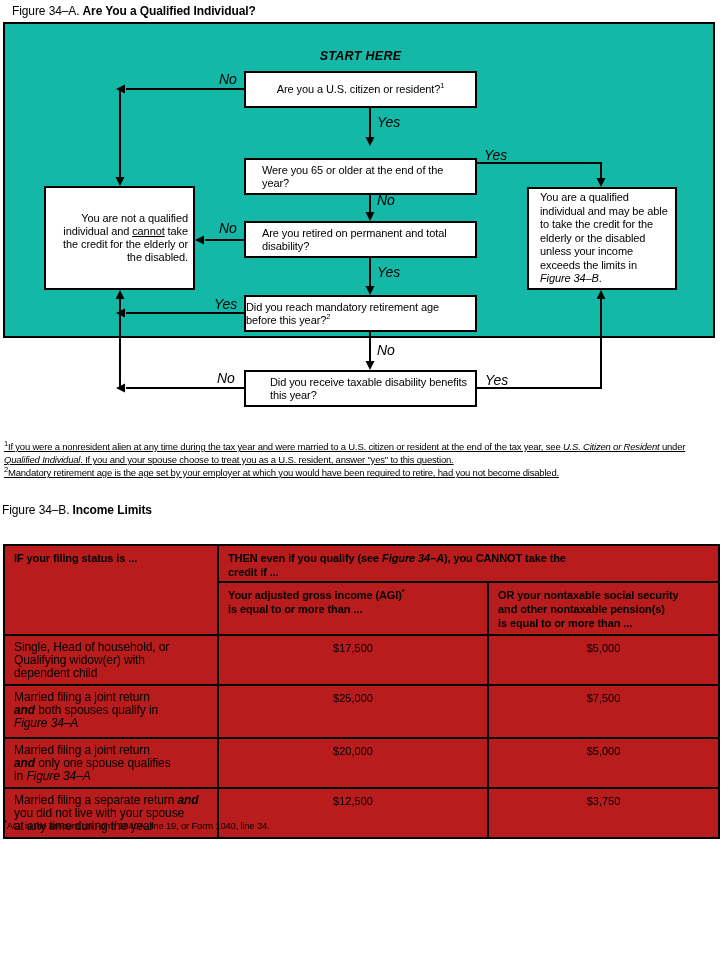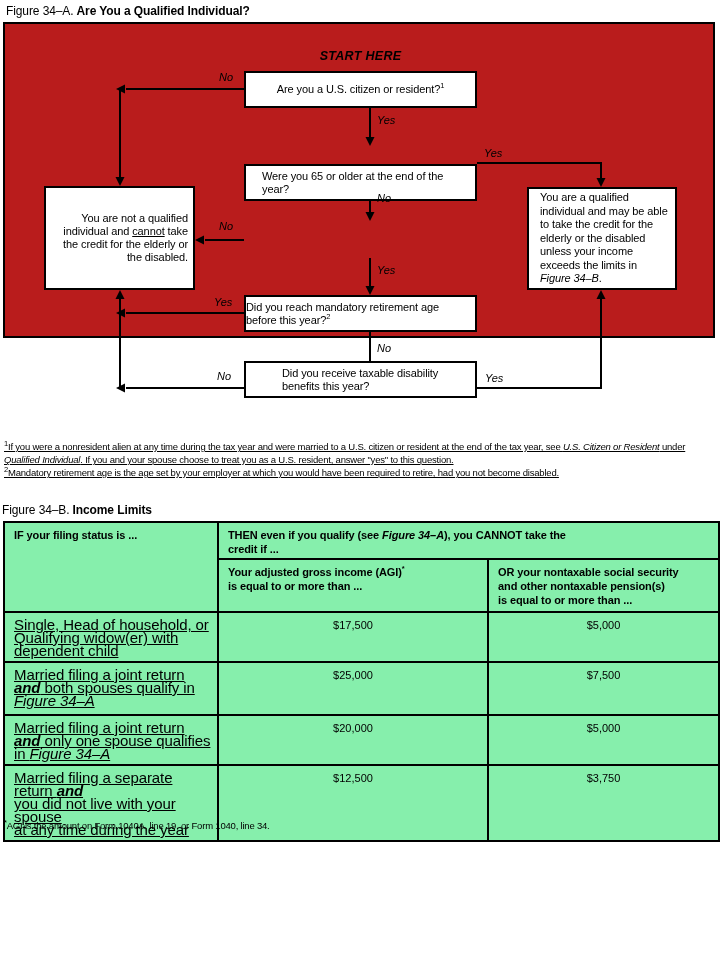--- a/index.html
+++ b/index.html
@@ -10,102 +10,102 @@
   }
   .abs { position:absolute; }
 
   
   .fig-title { font-size:12px; letter-spacing:-0.1px; }
   .fig-title .bold { font-weight:bold; margin-left:3px; }
 
   
   .flowchart {
     left:3px; top:22px; width:712px; height:316px;
-    border:2px solid #000; box-sizing:border-box; background:#b91c1c;
+    border:2px solid #000; box-sizing:border-box; background:#14b8a6;
   }
   .fc-inner { position:absolute; left:0; top:0; width:708px; height:403px; }
   svg.arrows { position:absolute; left:0; top:0; }
   .start-here {
     position:absolute; left:239px; top:25px; width:233px;
     text-align:center; font-weight:bold; font-style:italic;
     font-size:12.5px; letter-spacing:0.3px;
   }
   .fbox {
     position:absolute; border:2px solid #000; box-sizing:border-box;
     display:flex; align-items:center; background:#fff;
     font-size:11px; line-height:13px; letter-spacing:-0.1px;
   }
   .qbox { left:239px; width:233px; height:37px; padding:0 8px 0 16px; }
   #box-citizen   { top:47px;  justify-content:center; padding:0 6px; }
-  #box-age65     { top:140px; }
+  #box-age65     { top:134px; }
   #box-retired   { top:197px; }
   #box-mandatory { top:271px; padding-left:0; }
-  #box-benefits  { top:337px; padding-left:36px; }
+  #box-benefits  { top:346px; padding-left:24px; }
   #box-notqualified {
     left:39px; top:162px; width:151px; height:104px;
     padding:0 5px 0 16px;
     text-align:right;
   }
   #box-qualified {
     left:522px; top:163px; width:150px; height:103px;
     padding:0 5px 0 11px; line-height:13.5px;align-items:center;
   }
-  .lbl { position:absolute; font-style:italic; font-size:11px; }
+  .lbl { position:absolute; font-style:italic; font-size:14px; }
   sup { font-size:7.5px; vertical-align:super; line-height:0; }
 
   
   .seg-i  { font-style:italic; }
   .seg-bi { font-weight:bold; font-style:italic; }
   .seg-u  { text-decoration:underline; }
 
   
   .footnotes-a {
     left:4px; top:440px; width:713px;
     font-size:9.5px; line-height:13px; letter-spacing:-0.2px;
   }
   .footnotes-a p { margin:0;text-decoration:underline; }
 
   
   table.income {
-    position:absolute; left:3px; top:521px;
-    border-collapse:collapse; table-layout:fixed; background:#86efac;
+    position:absolute; left:3px; top:544px;
+    border-collapse:collapse; table-layout:fixed; background:#b91c1c;
   }
   table.income th, table.income td {
     border:2px solid #000; box-sizing:border-box;
     white-space:pre-line; overflow:hidden;
   }
   table.income th {
     font-size:11px; font-weight:bold; text-align:left;
     vertical-align:top; padding:5px 8px 2px 9px; line-height:14px;
     letter-spacing:-0.1px;
   }
   th.filing-status { padding-top:22px; }
   td.status-cell {
-    font-size:15px; vertical-align:top;
-    padding:5px 6px 4px 9px; line-height:13px; letter-spacing:-0.1px;text-decoration:underline;
+    font-size:12px; vertical-align:top;
+    padding:5px 6px 4px 9px; line-height:13px; letter-spacing:-0.1px;
   }
   td.value-cell {
     font-size:11px; text-align:center; vertical-align:top; padding-top:6px;
   }
   tr.hrow1 { height:37px; }
   tr.hrow2 { height:53px; }
   tr.brow1 { height:47px; }
   tr.brow2 { height:53px; }
   tr.brow3 { height:50px; }
   tr.brow4 { height:49px; }
 
   .footnote-b {
     left:4px; top:819px; width:713px;
     font-size:9.5px; line-height:13px; letter-spacing:-0.2px;
   }
 </style>
 </head>
 <body>
 
-<div class="abs fig-title" style="left:6px; top:4px;">
+<div class="abs fig-title" style="left:12px; top:4px;">
   <span>Figure 34–A.</span><span class="bold">Are You a Qualified Individual?</span>
 </div>
 
 <div class="abs flowchart">
   <div class="fc-inner">
 
     <svg class="arrows" width="708" height="403" viewBox="0 0 708 403">
       <g stroke="#000" stroke-width="2" fill="#000">
 
         <g>
@@ -167,20 +167,23 @@
       </g>
     </svg>
 
     <div class="start-here">START HERE</div>
 
     <div class="fbox qbox" id="box-citizen">
       <span style="white-space: pre-line;"><span>Are you a U.S. citizen or resident?</span><sup>1</sup></span>
     </div>
     <div class="fbox qbox" id="box-age65">
       <span>Were you 65 or older at the end of the year?</span>
+    </div>
+    <div class="fbox qbox" id="box-retired">
+      <span>Are you retired on permanent and total disability?</span>
     </div>
     <div class="fbox qbox" id="box-mandatory">
       <span style="white-space: pre-line;"><span>Did you reach mandatory retirement age before this year?</span><sup>2</sup></span>
     </div>
     <div class="fbox qbox" id="box-benefits">
       <span>Did you receive taxable disability benefits this year?</span>
     </div>
     <div class="fbox" id="box-notqualified">
       <span style="white-space: pre-line;"><span>You are not a qualified individual and </span><span class="seg-u">cannot</span><span> take the credit for the elderly or the disabled.</span></span>
     </div>

